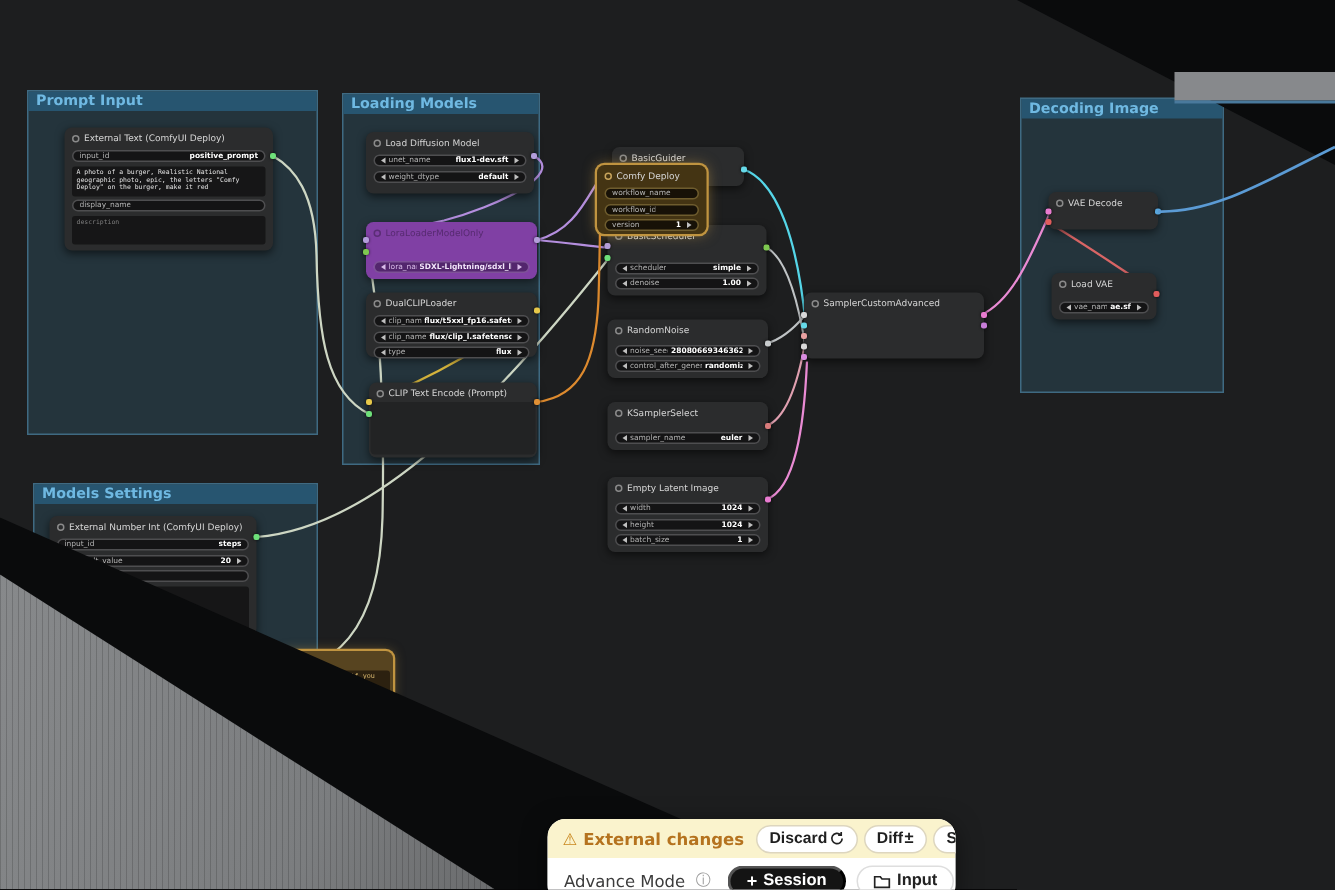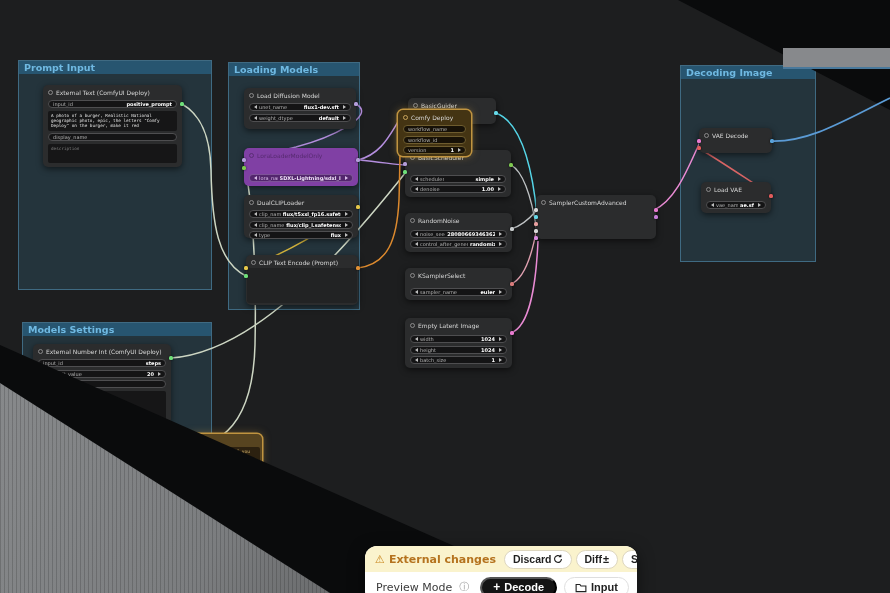--- a/index.html
+++ b/index.html
@@ -429,25 +429,25 @@
       <button class="tb-btn">
         <span>Diff</span>
         <span style="font-size:11px;">±</span>
       </button>
       <button class="tb-btn">
         <span>Save</span>
 
       </button>
     </div>
     <div id="tb-row2">
-      <span class="pm-txt">Preview Mode</span>
+      <span class="pm-txt">Advance Mode</span>
       <span class="info-ic">ⓘ</span>
       <button class="session-btn">
         <span style="font-size:12px;">+</span>
-        <span>Decode</span>
+        <span>Session</span>
       </button>
       <button class="white-pill">
         <svg class="ic-svg" width="12" height="11" viewBox="0 0 16 14">
             <path d="M1.5 3h5l1.5 2h6.5v7.5h-13z" fill="none" stroke="#222" stroke-width="1.5"></path>
           </svg>
         <span>Input</span>
       </button>
 
     </div>
   </div>

